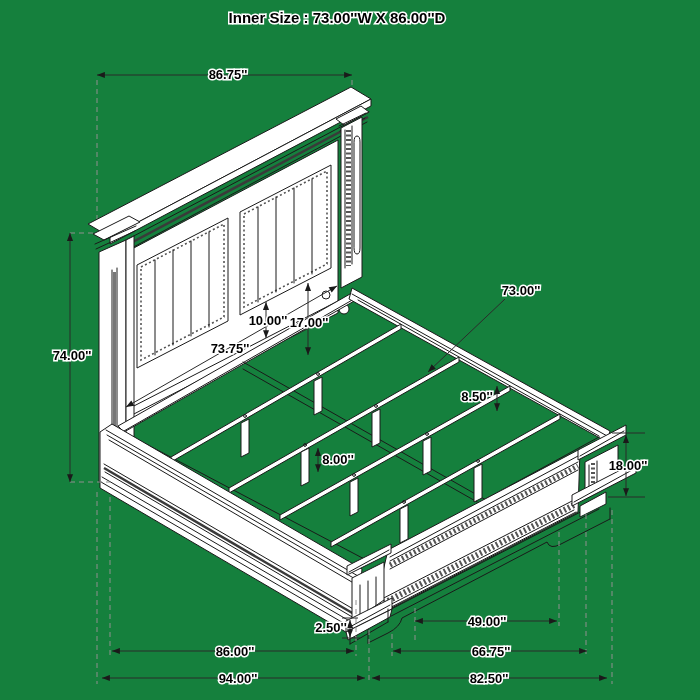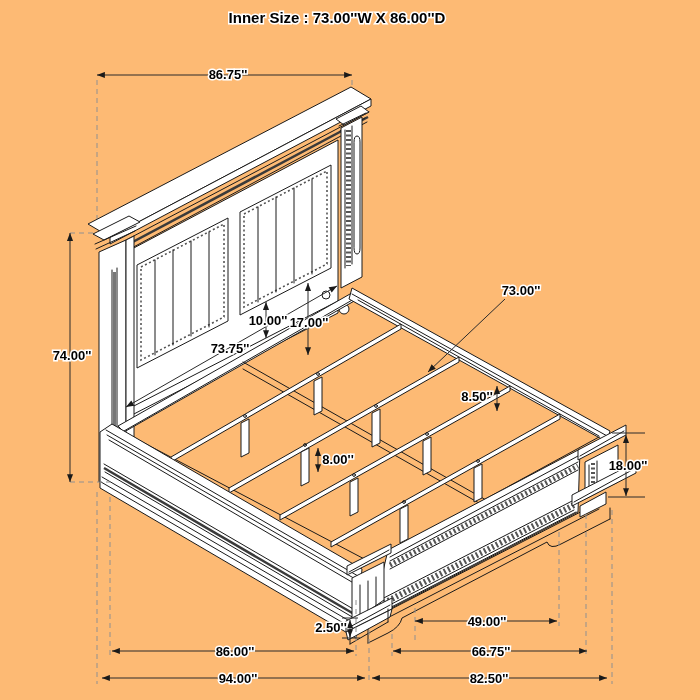--- a/index.html
+++ b/index.html
@@ -1,16 +1,16 @@
 <!DOCTYPE html>
 <html><head>
 <meta charset="utf-8">
 <style>
   html,body{margin:0;padding:0;background:#fff;}
-  .stage{position:relative;width:700px;height:700px;background:#fdba74;overflow:hidden;
+  .stage{position:relative;width:700px;height:700px;background:#15803d;overflow:hidden;
          font-family:"Liberation Sans", sans-serif;}
   svg text{font-family:"Liberation Sans", sans-serif;font-weight:bold;fill:#000;
            paint-order:stroke;stroke:#fff;stroke-width:3px;}
   .lbl{font-size:13px;text-anchor:middle;}
   .ttl{font-size:15px;text-anchor:middle;}
   .k{fill:none;stroke:#1a1a1a;stroke-width:1;stroke-linejoin:round;stroke-linecap:round;}
   .w{fill:#ffffff;stroke:#1a1a1a;stroke-width:1;stroke-linejoin:round;}
   .shadow{fill:none;stroke:#3a3a3a;stroke-width:2.5;}
   .bead{fill:none;stroke:#555;stroke-dasharray:2 2.5;}
   .dim{fill:none;stroke:#2b2b2b;stroke-width:1;}

